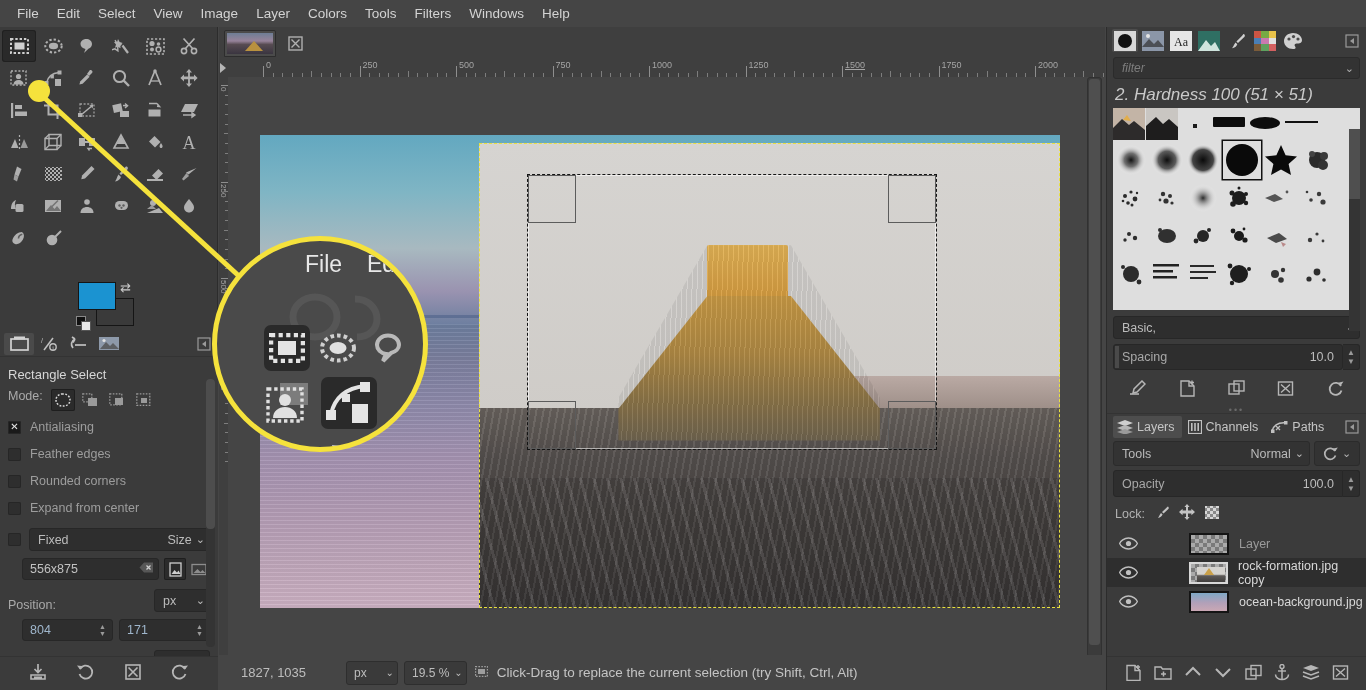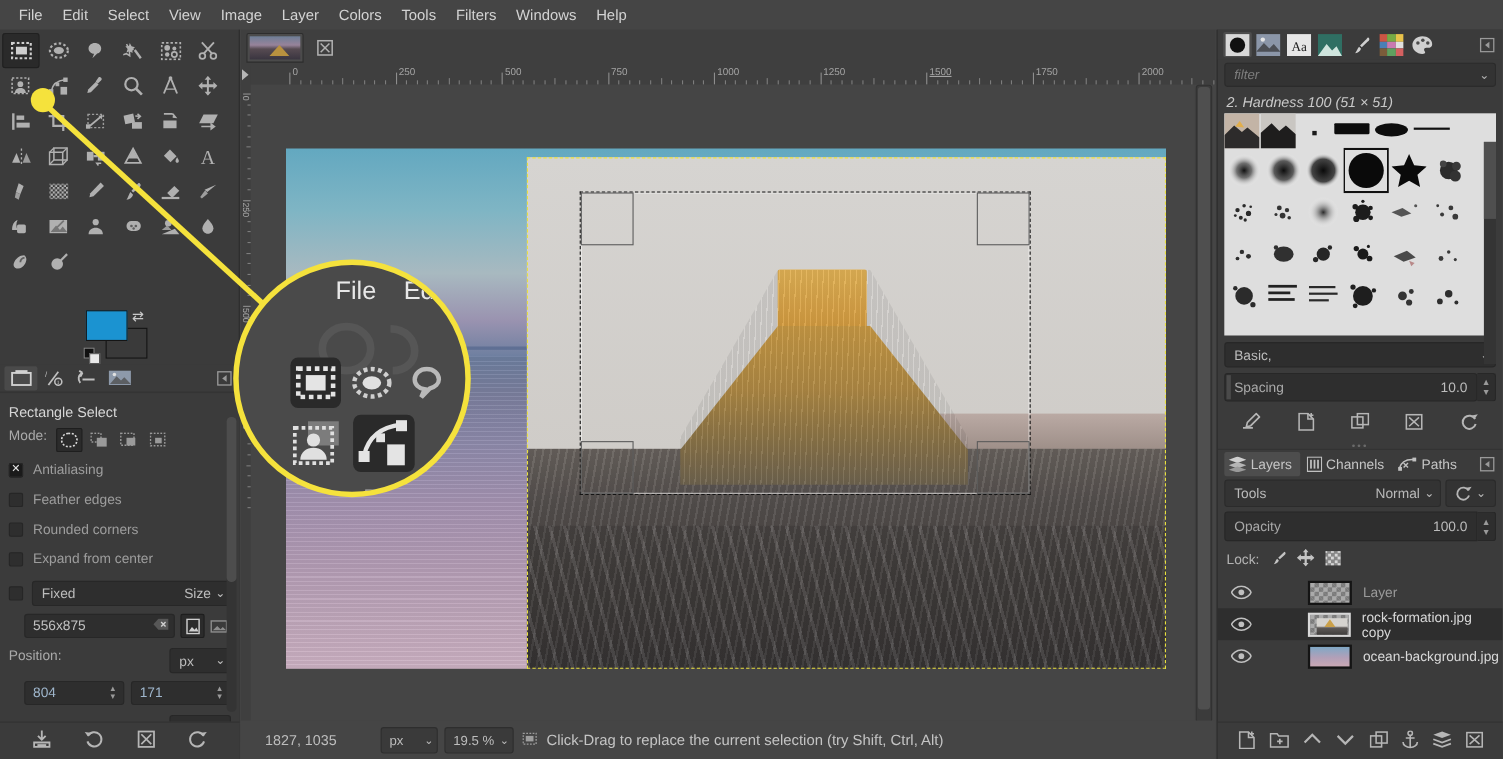--- a/index.html
+++ b/index.html
@@ -168,21 +168,21 @@
 
   
   #right-dock{ position:absolute; left:1106px; top:27px; width:260px; height:663px; background:#3b3b3b; border-left:1px solid #2c2c2c;}
   #rd-tabs{ height:27px; display:flex; align-items:center; padding-left:5px; background:#3b3b3b;}
   .rd-tab{ width:26px;height:23px;margin-right:2px;border-radius:2px;display:flex;align-items:center;justify-content:center;overflow:hidden;}
   .rd-tab.sel{ background:#4d4d4d;}
   #rd-menu{ margin-left:auto; margin-right:6px; width:16px;height:16px;display:flex;align-items:center;justify-content:center;}
 
   #filterbar{ margin:3px 6px 0 6px; height:22px; background:#333; border:1px solid #2b2b2b; border-radius:3px;
      display:flex;align-items:center;padding:0 5px 0 8px; color:#7e7e7e; font-size:12px;}
-  #brush-name{ margin:6px 8px 3px 8px; font-size:13px; color:#c9c9c9; font-style:italic;}
+  #brush-name{ margin:6px 8px 3px 8px; font-size:17px; color:#c9c9c9; font-style:italic;}
   #brush-grid{ position:relative; margin:0 6px; height:202px; background:#dedede; overflow:hidden;}
   .bcell{ position:absolute; width:32px;height:32px; }
   #brush-scroll{ position:absolute; right:6px; top:102px; width:11px; height:202px; background:#343434;}
   #brush-scroll .th{ position:absolute; left:0;top:0;width:11px;height:70px;background:#4f4f4f;}
 
   #basic-combo{ margin:6px 6px 0 6px; }
   #spacing-row{ margin:5px 6px 0 6px; display:flex; }
   #spacing-slider{ flex:1; height:26px; background:#2e2e2e; border:1px solid #272727; border-radius:3px;
       display:flex;align-items:center;padding:0 8px; position:relative;}
   #spacing-slider .fill{ position:absolute;left:1px;top:1px;bottom:1px;width:4px;background:#4a4a4a;}
@@ -667,21 +667,21 @@
           </svg>
       </div>
       <div class="icon-btn" style="margin-left:2px;">
         <svg width="16" height="13" viewBox="0 0 16 13">
             <rect x="1" y="1.5" width="14" height="10" fill="none" stroke="#8d8d8d" stroke-width="1.3"></rect>
             <path d="M2.5 10l4-4 3 3 2-2 3 3z" fill="#8d8d8d"></path>
           </svg>
       </div>
     </div>
 
-    <div style="display:flex;align-items:flex-start;margin-bottom:7px;">
+    <div style="display:flex;align-items:flex-end;margin-bottom:7px;">
       <span class="opt-label" style="flex:1;">Position:</span>
       <div class="combo" style="width:56px;">
         <span class="cval">px</span>
         <span class="carrow">⌄</span>
       </div>
     </div>
 
     <div style="display:flex;gap:6px;margin:0 0 9px 14px;">
       <div class="spin" style="flex:1;">
         <span class="sval">804</span>

